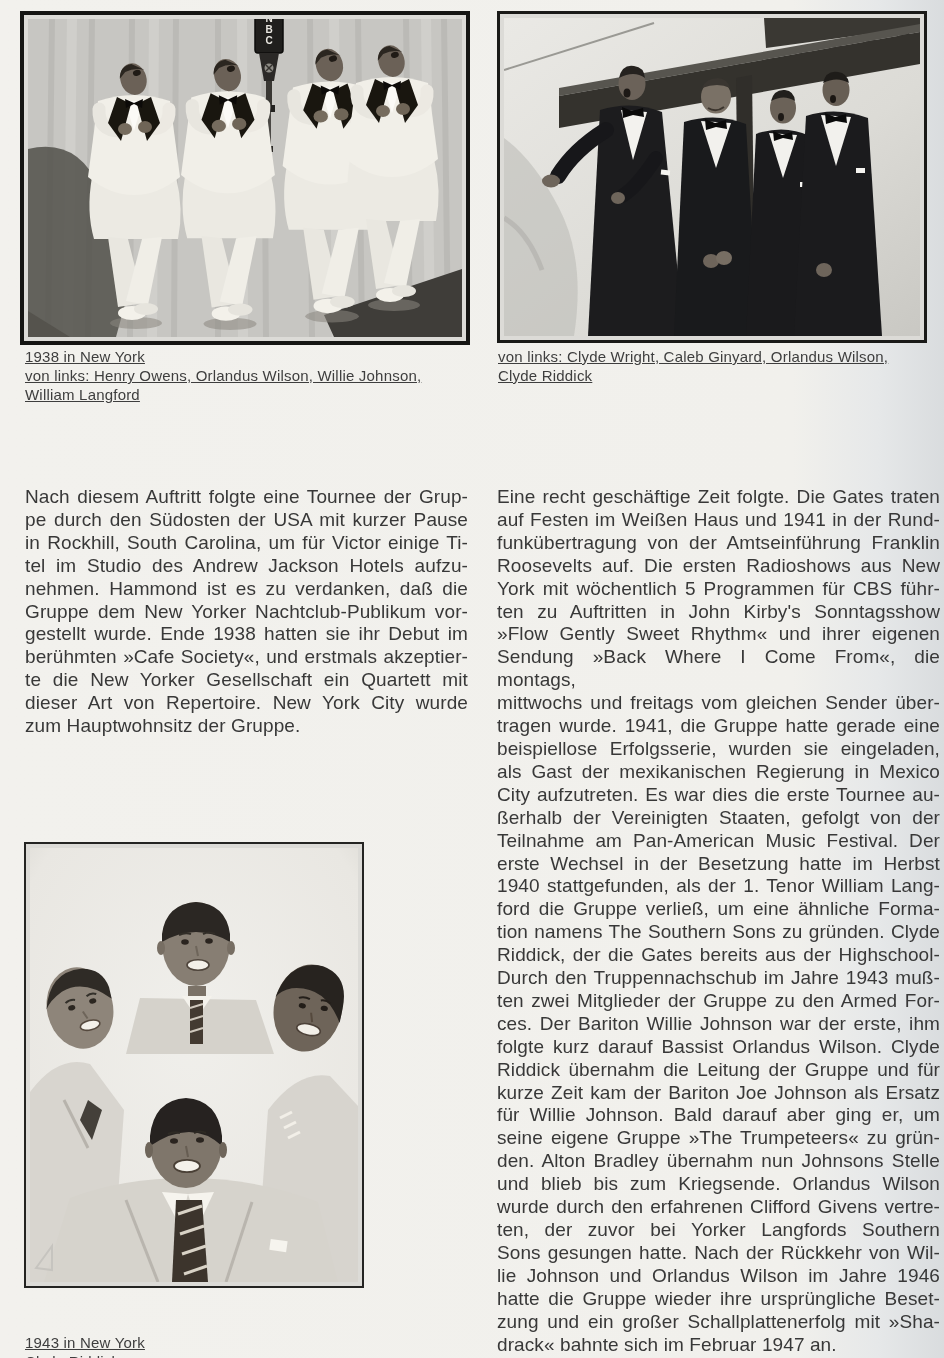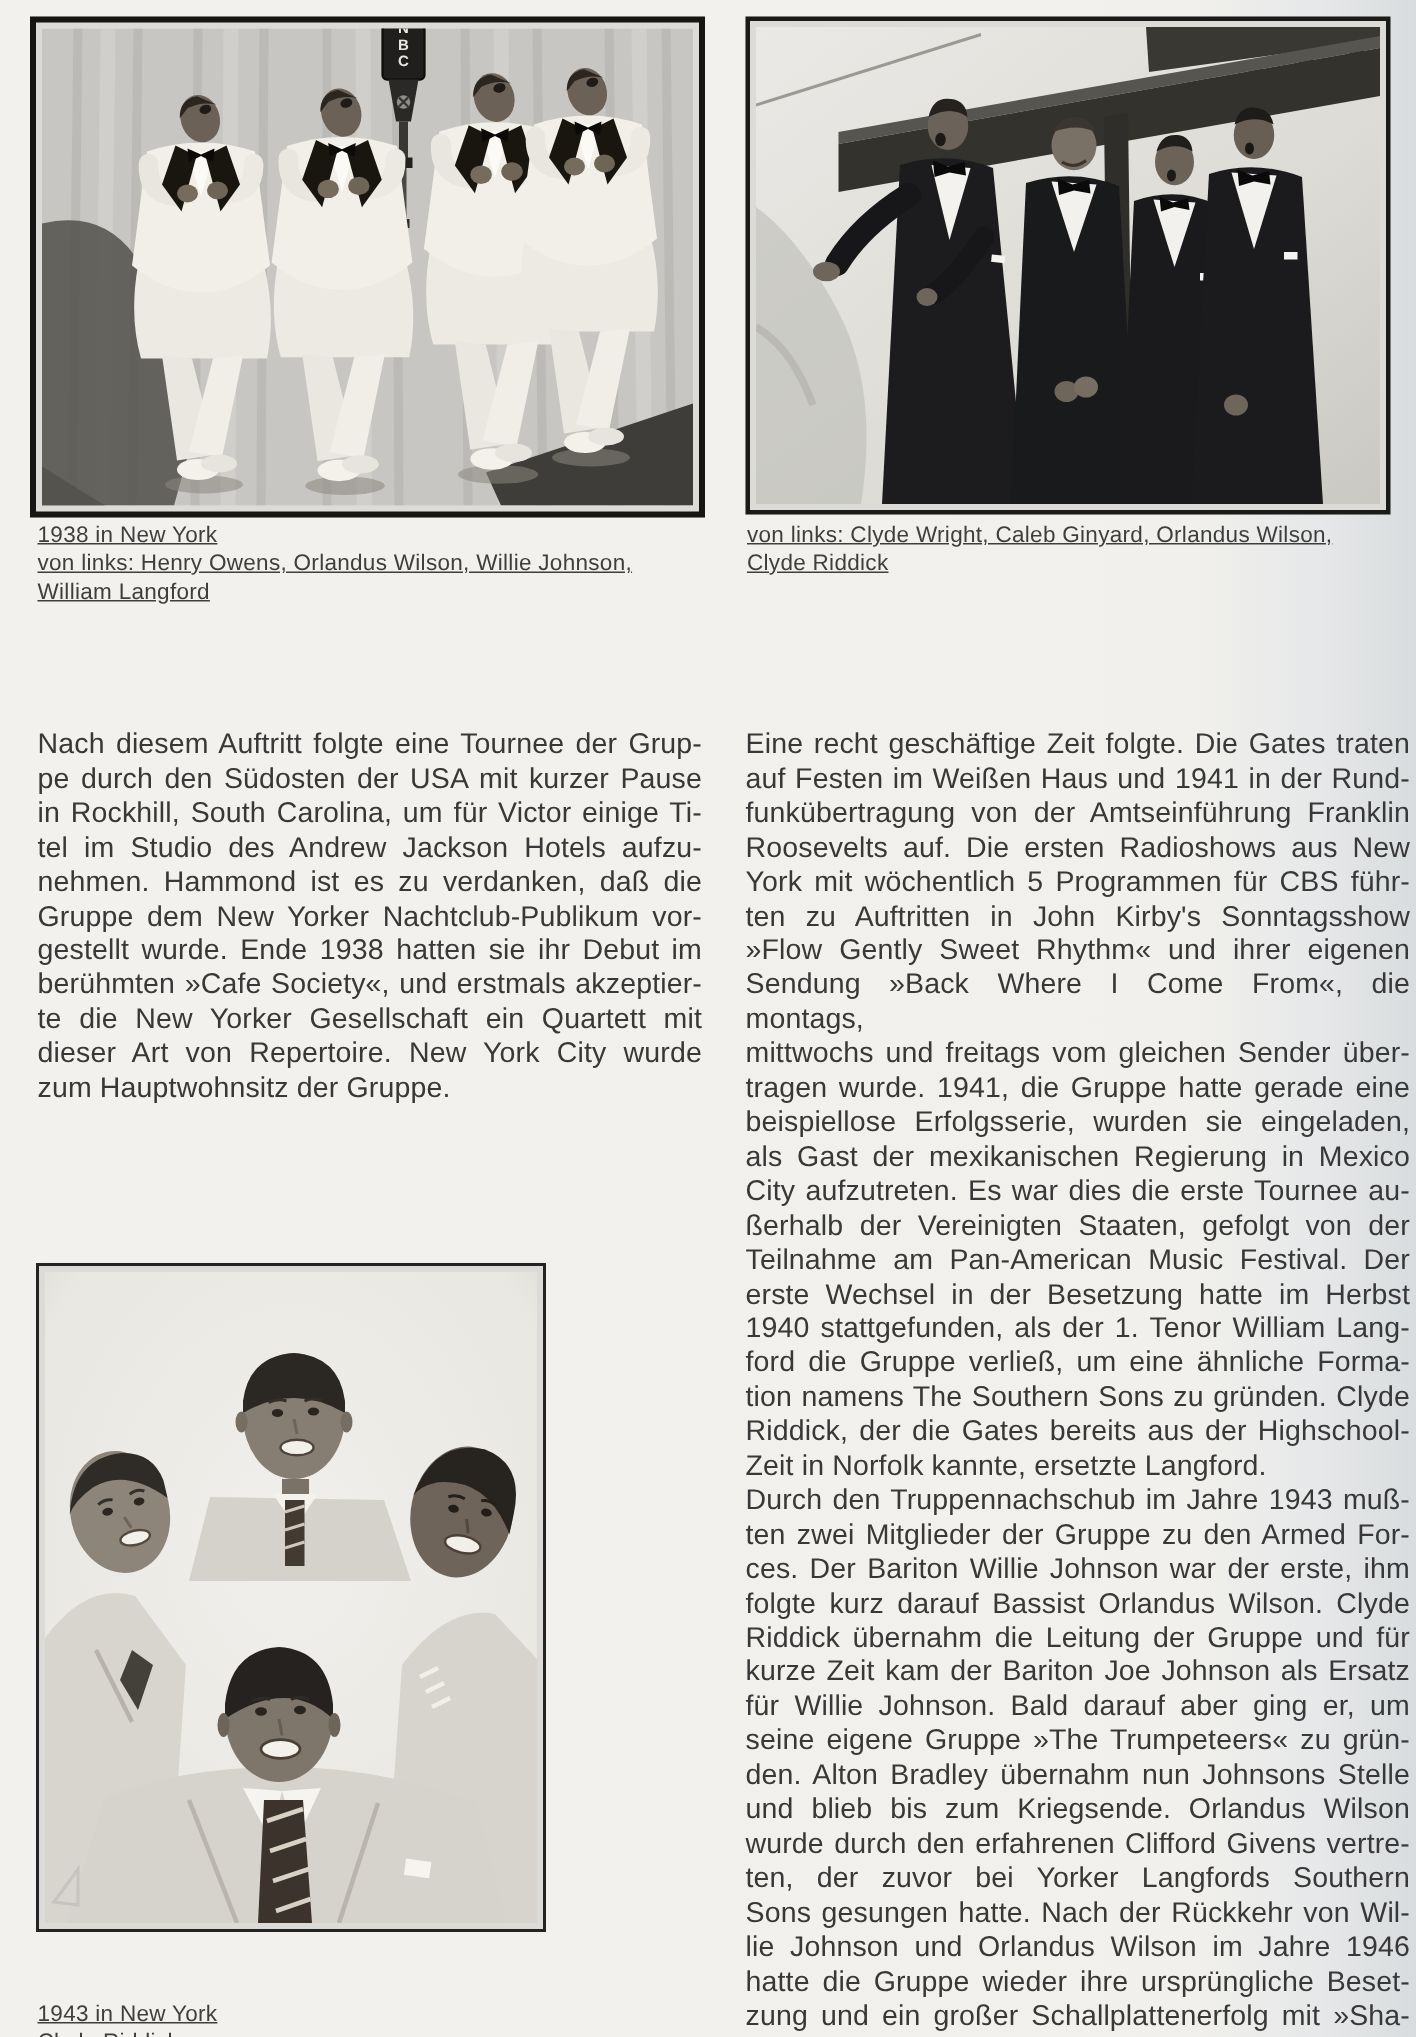--- a/index.html
+++ b/index.html
@@ -223,21 +223,20 @@
         <div class="tline">beispiellose Erfolgsserie, wurden sie eingeladen,</div>
         <div class="tline">als Gast der mexikanischen Regierung in Mexico</div>
         <div class="tline">City aufzutreten. Es war dies die erste Tournee au-</div>
         <div class="tline">ßerhalb der Vereinigten Staaten, gefolgt von der</div>
         <div class="tline">Teilnahme am Pan-American Music Festival. Der</div>
         <div class="tline">erste Wechsel in der Besetzung hatte im Herbst</div>
         <div class="tline">1940 stattgefunden, als der 1. Tenor William Lang-</div>
         <div class="tline">ford die Gruppe verließ, um eine ähnliche Forma-</div>
         <div class="tline">tion namens The Southern Sons zu gründen. Clyde</div>
         <div class="tline">Riddick, der die Gates bereits aus der Highschool-</div>
-        <div class="tline tline-last">Zeit in Norfolk kannte, ersetzte Langford.</div>
       </div>
       <div class="para">
         <div class="tline">Durch den Truppennachschub im Jahre 1943 muß-</div>
         <div class="tline">ten zwei Mitglieder der Gruppe zu den Armed For-</div>
         <div class="tline">ces. Der Bariton Willie Johnson war der erste, ihm</div>
         <div class="tline">folgte kurz darauf Bassist Orlandus Wilson. Clyde</div>
         <div class="tline">Riddick übernahm die Leitung der Gruppe und für</div>
         <div class="tline">kurze Zeit kam der Bariton Joe Johnson als Ersatz</div>
         <div class="tline">für Willie Johnson. Bald darauf aber ging er, um</div>
         <div class="tline">seine eigene Gruppe »The Trumpeteers« zu grün-</div>

